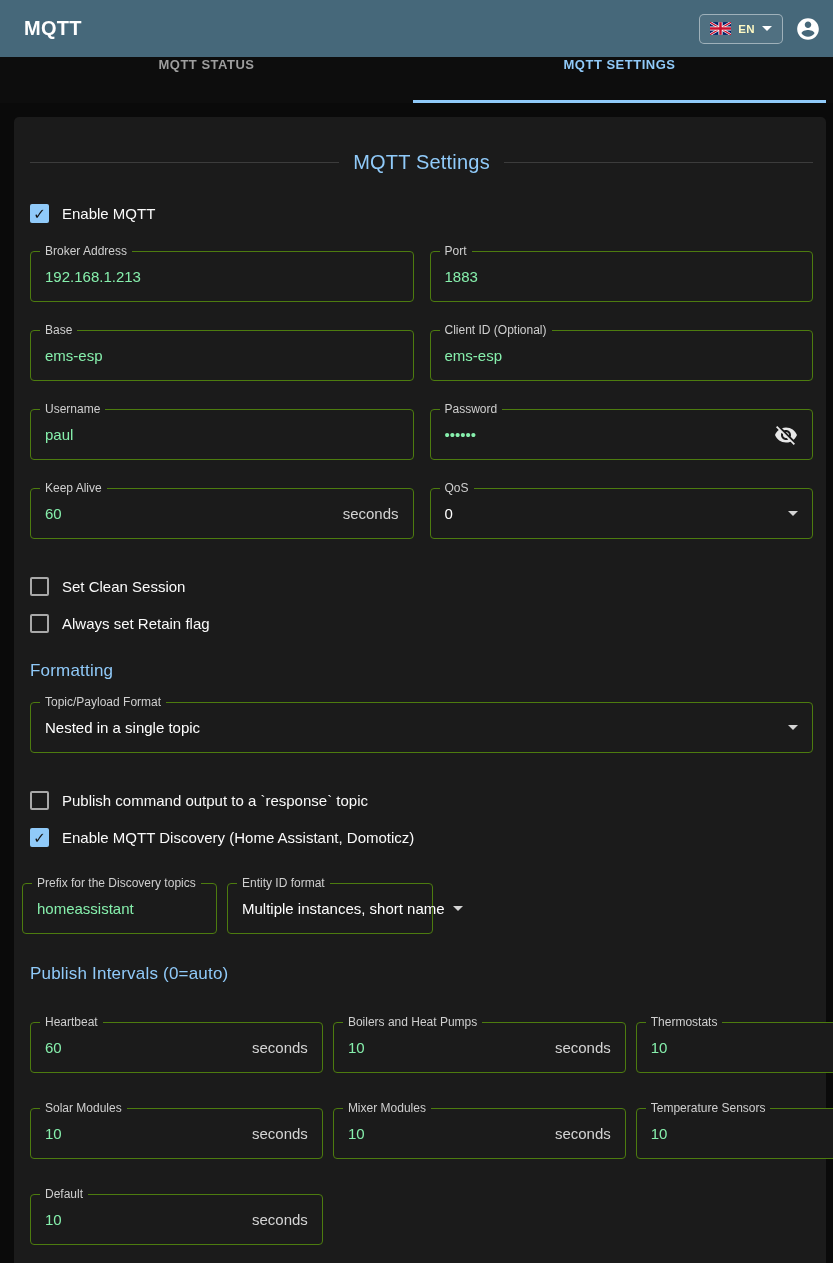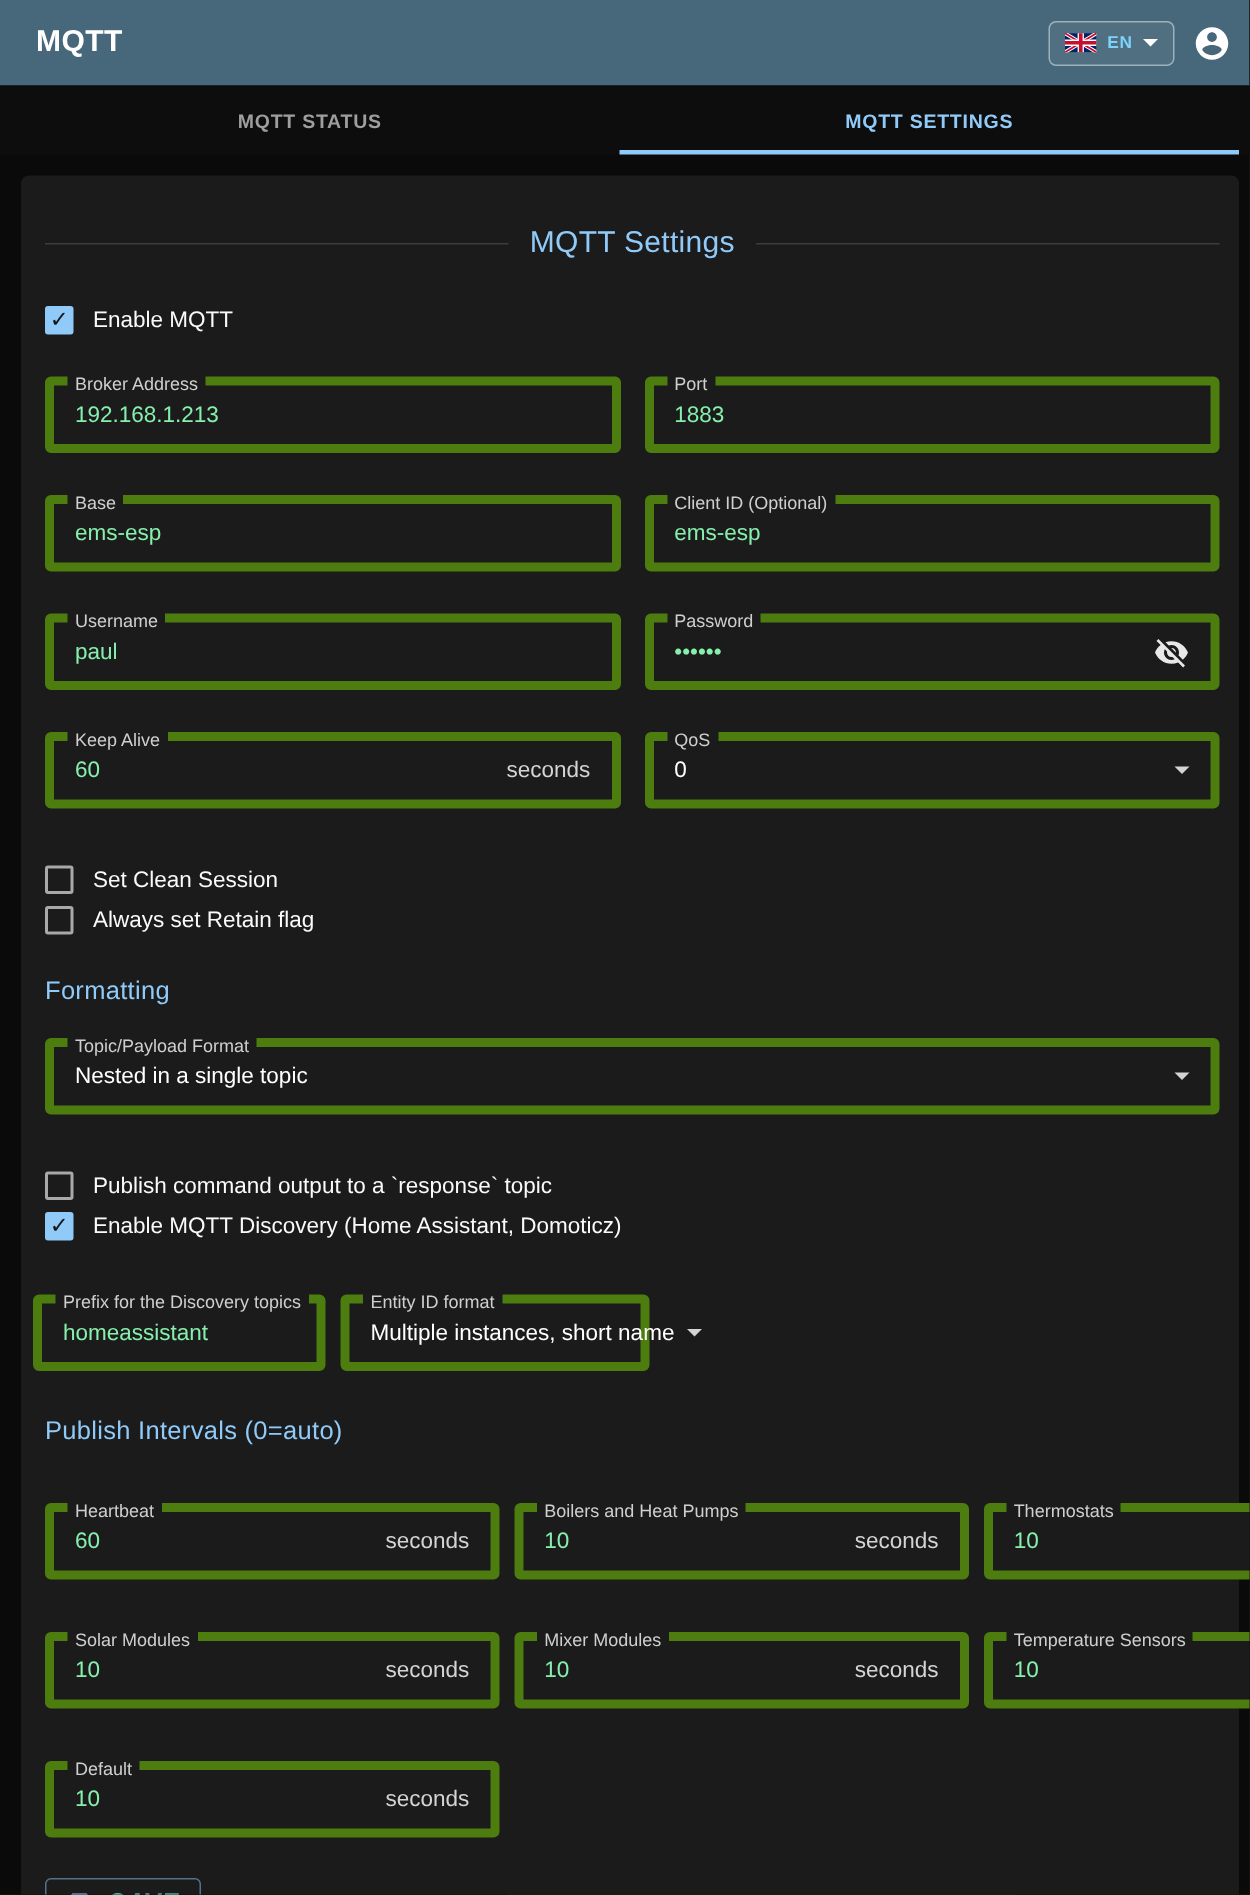--- a/index.html
+++ b/index.html
@@ -14,32 +14,32 @@
     height:57px; background:#46687a;
     display:flex; align-items:center; justify-content:space-between;
     padding:0 12px 0 24px;
   }
   .appbar h1 { font-size:20px; font-weight:700; letter-spacing:.3px; color:#fff; }
   .appbar-right { display:flex; align-items:center; gap:12px; }
   .lang-btn {
     display:flex; align-items:center; gap:7px;
     background:rgba(255,255,255,0.06);
     border:1px solid rgba(255,255,255,0.45); border-radius:5px;
-    height:30px; padding:0 10px; cursor:pointer; color:#7dd3fc;
+    height:30px; padding:0 10px; cursor:pointer; color:#fef9c3;
   }
   .lang-btn .code { font-size:11.5px; font-weight:700; letter-spacing:.4px; }
   .caret-down {
     width:0; height:0; border-left:5px solid transparent;
     border-right:5px solid transparent; border-top:5px solid #fff;
   }
   .acct { width:26px; height:26px; display:block; cursor:pointer; }
   
   .tabbar { height:46px; background:#0d0d0d; display:flex; padding-right:7px; }
   .tab {
-    flex:1; position:relative; display:flex; align-items:center; justify-content:center;
+    flex:1; position:relative; display:flex; align-items:flex-start; justify-content:center;
     font-size:13px; font-weight:600; letter-spacing:.5px; text-transform:uppercase;
     color:#9e9e9e; cursor:pointer;
   }
   .tab.active { color:#90caf9; }
   .tab.active .indicator { position:absolute; left:0; right:0; bottom:0; height:3px; background:#90caf9; }
   
   .card {
     margin:14px 7px 0 14px; background:#1b1b1b; border-radius:5px;
     padding:20px 13px 24px 16px; min-height:1135px;
   }
@@ -53,21 +53,21 @@
     display:flex; align-items:center; justify-content:center;
   }
   .cb.unchecked { border:2px solid #a9a9a9; background:transparent; }
   .cb.checked { background:#90caf9; }
   .cb.checked .mark { color:#141414; font-size:15px; font-weight:700; line-height:1; }
   .cbrow .cblabel { font-size:15px; color:#fafafa; }
   
   .grid2 { display:grid; grid-template-columns:1fr 1fr; column-gap:16px; row-gap:28px; }
   .grid3 { display:grid; grid-template-columns:1fr 1fr 1fr; column-gap:10px; row-gap:35px; }
   .tfield {
-    position:relative; border:6px solid #4d7c0f; border-radius:4px; height:51px;
+    position:relative; border:1px solid #4d7c0f; border-radius:4px; height:51px;
     display:flex; align-items:center; padding:0 14px; background:#1b1b1b;
   }
   .tlabel {
     position:absolute; top:-8px; left:9px; font-size:12px; color:#cfcfcf;
     background:#1b1b1b; padding:0 5px; line-height:15px; white-space:nowrap;
   }
   .tinput {
     flex:1; min-width:0; background:transparent; border:none; outline:none;
     color:#86efac; font-size:15px; font-family:inherit; padding:0;
   }
@@ -81,21 +81,21 @@
   
   .section-h { color:#90caf9; font-size:17px; font-weight:500; letter-spacing:.2px; }
   
   .save-btn {
     margin-top:27px; display:inline-flex; align-items:center; gap:9px;
     border:1px solid rgba(144,202,249,0.5); border-radius:4px; background:transparent;
     height:34px; padding:0 14px; cursor:pointer;
   }
   .save-btn .save-label { color:#5eead4; font-size:17px; font-weight:700; letter-spacing:.6px;font-style:italic; }
   
-  .mt20{margin-top:38px;} .mt19{margin-top:8px;} .mt21{margin-top:21px;}
+  .mt20{margin-top:38px;} .mt19{margin-top:18px;} .mt21{margin-top:21px;}
   .mt28{margin-top:28px;} .mt30{margin-top:30px;} .mt36{margin-top:36px;}
   .disc-row { display:flex; gap:10px; margin-left:-8px; }
   .disc-row .tfield.prefix { width:195px; }
   .disc-row .tfield.entity { width:206px; }
 </style>
 </head>
 <body>
 
 <header class="appbar">
   <h1>MQTT</h1>

